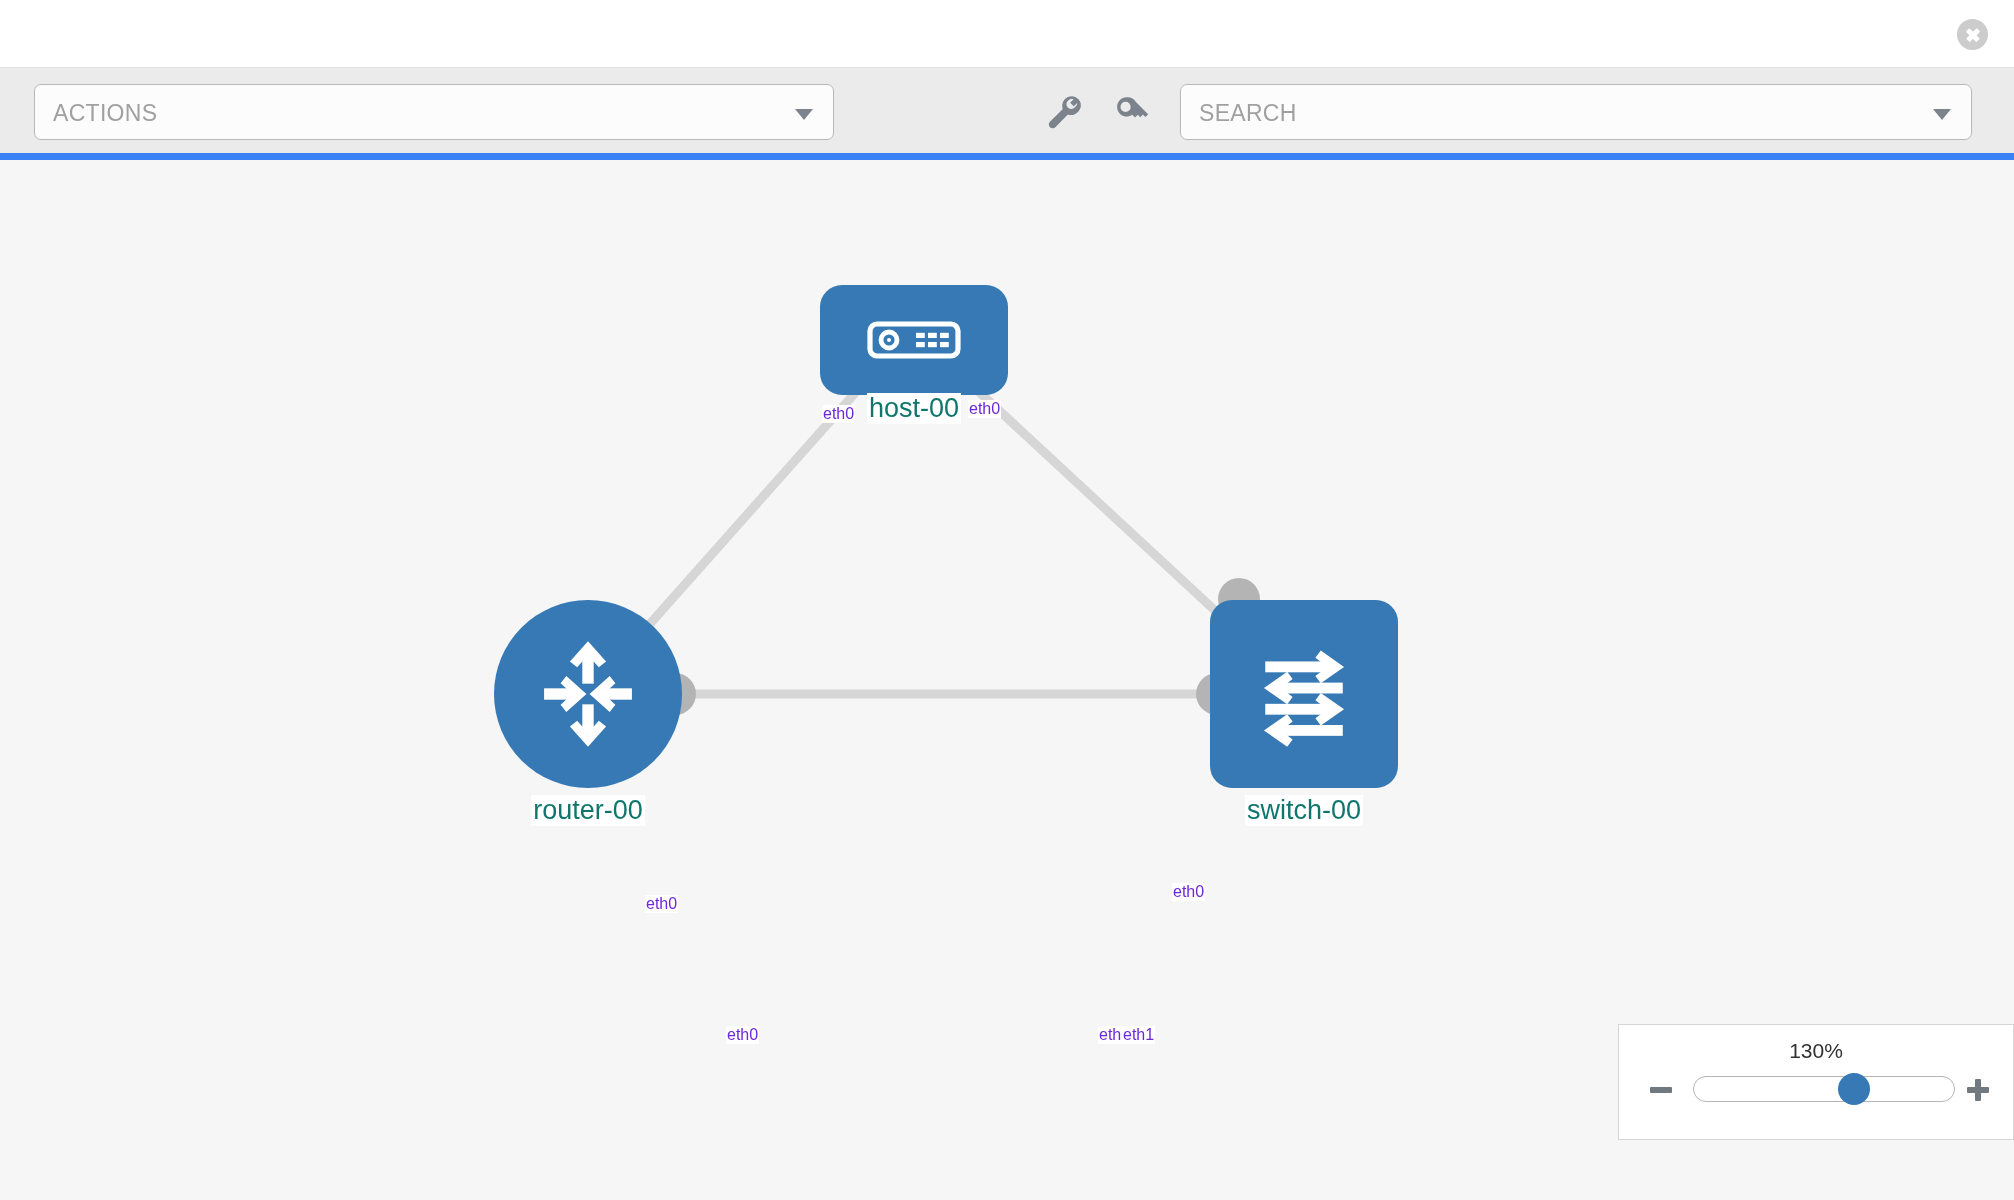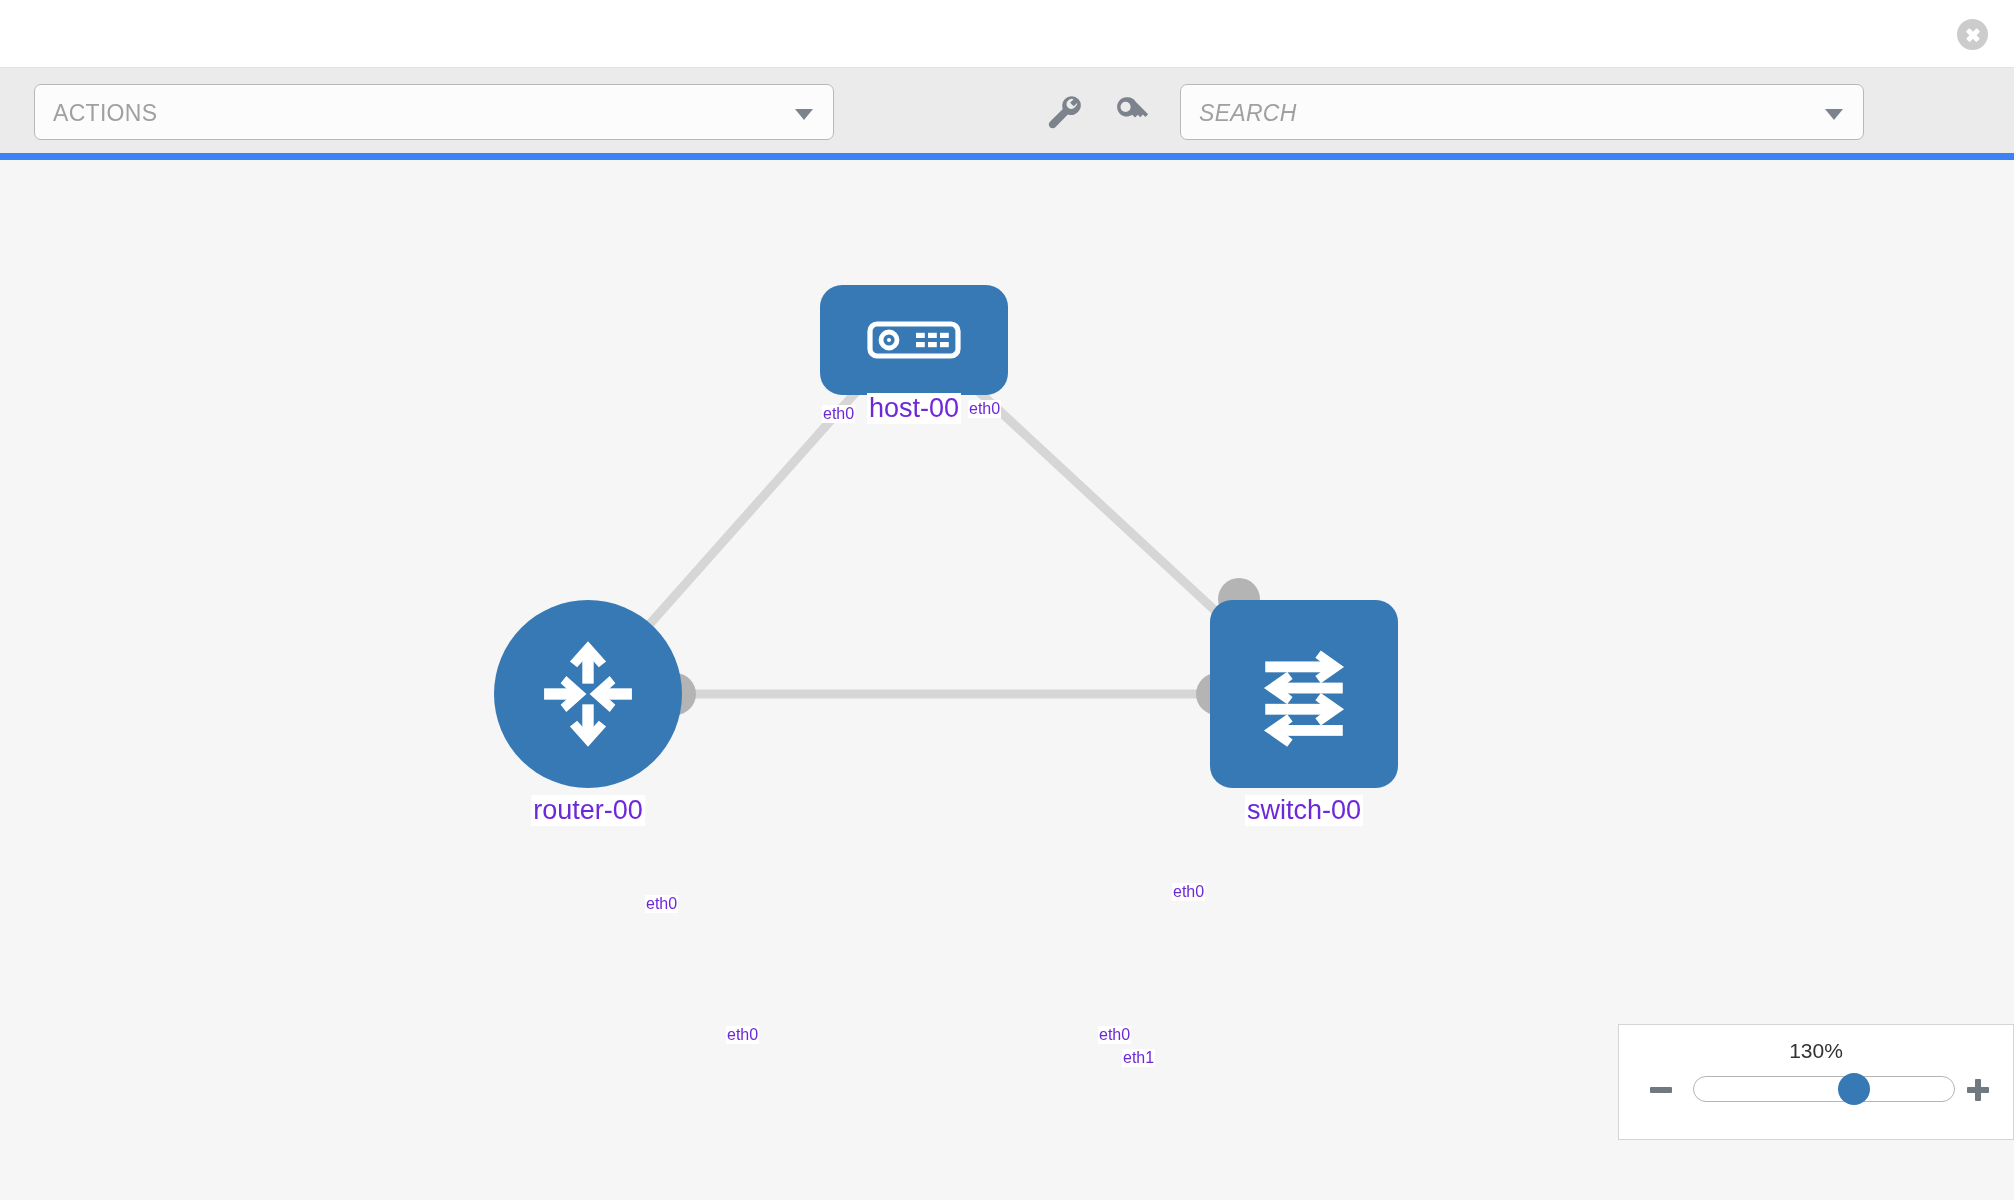--- a/index.html
+++ b/index.html
@@ -108,28 +108,27 @@
     cursor: pointer;
   }
   .tool-icon svg { display: block; }
   .wrench-icon { left: 1043px; }
   .key-icon    { left: 1110px; }
 
   .search-box {
     position: absolute;
     left: 1180px;
     top: 16px;
-    width: 684px;
+    width: 792px;
     height: 56px;
     background: #fcfcfc;
     border: 1px solid #b8b8b8;
     border-radius: 7px;
     box-sizing: border-box;
     cursor: text;
-    font-style: italic;
   }
   .search-box .sel-label {
     position: absolute;
     left: 18px;
     top: 15px;
     font-size: 23px;
     color: #a0a0a0;
     letter-spacing: 0.3px;
   }
 
@@ -172,21 +171,21 @@
     border-radius: 50%;
   }
   .node-switch .node-shape {
     width: 188px;
     height: 188px;
     border-radius: 22px;
   }
   .node-label {
     position: absolute;
     font-size: 27px;
-    color: #6d28d9;
+    color: #0f766e;
     background: #ffffff;
     white-space: nowrap;
     padding: 0 2px;
     left: 50%;
     transform: translateX(-50%);
   }
 
   
   .port {
     position: absolute;
@@ -390,21 +389,21 @@
             <rect x="14" y="36" width="25" height="4.2"></rect>
             <path d="M8.5 38.1 L17.5 31.8 L19.6 34.6 L15 38.1 L19.6 41.6 L17.5 44.4 Z"></path>
           </g>
         </svg>
       </div>
       <div class="node-label" style="top:195px;">switch-00</div>
     </div>
 
     <div class="edge-label" style="left:1172px; top:723px;">eth0</div>
     <div class="edge-label" style="left:1098px; top:866px;">eth0</div>
-    <div class="edge-label" style="left:1122px; top:866px;margin-top:23px;">eth1</div>
+    <div class="edge-label" style="left:1122px; top:866px;">eth1</div>
 
   </div>
 
   <div class="zoom-panel">
     <div class="zoom-value">130%</div>
     <div class="zoom-minus"></div>
     <div class="zoom-track">
       <div class="zoom-thumb"></div>
     </div>
     <div class="zoom-plus"></div>

